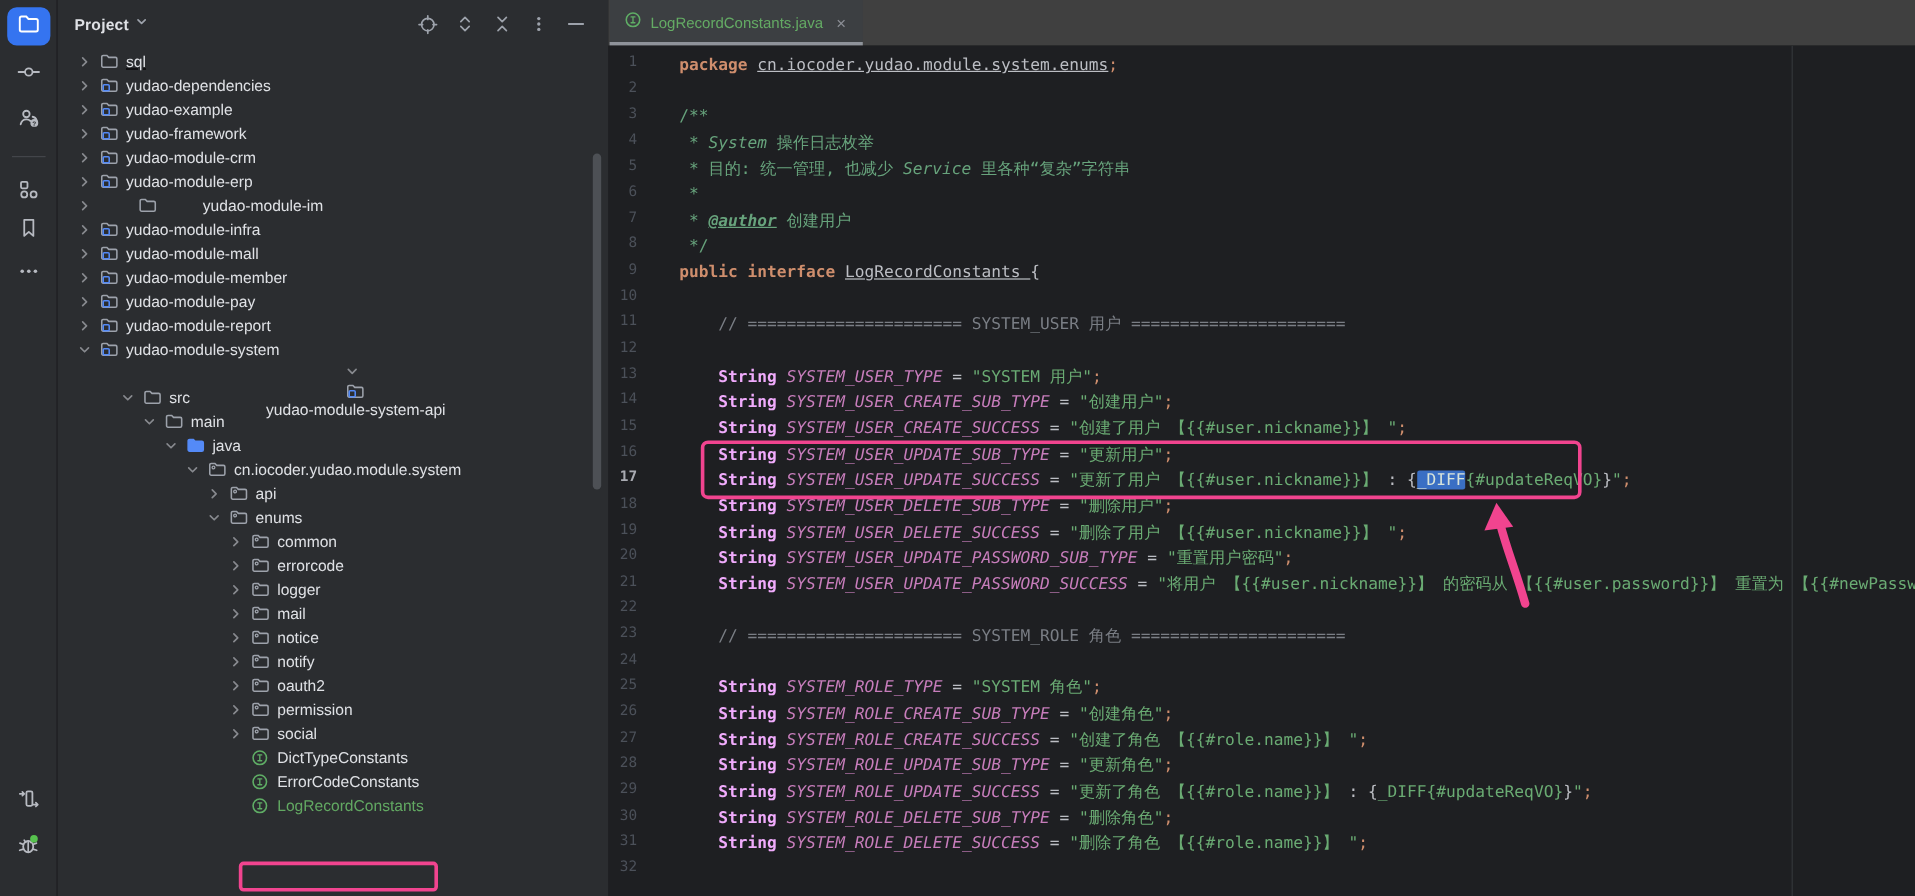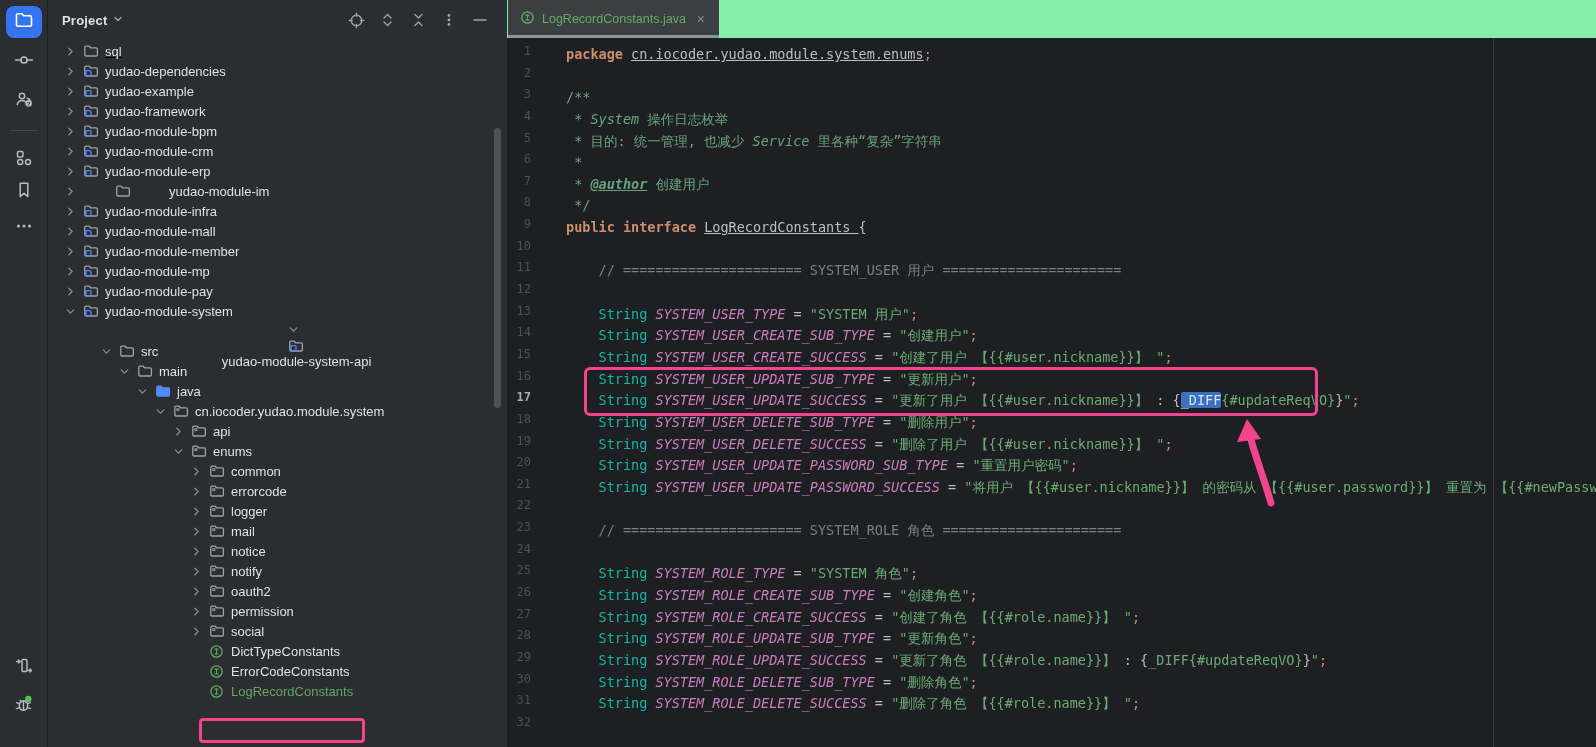--- a/index.html
+++ b/index.html
@@ -29,41 +29,41 @@
   .tree { position:absolute; left:0; top:41px; width:459px; }
   .trow { height:20px; display:flex; align-items:center; white-space:nowrap; }
   .chev { width:16px; height:16px; flex:0 0 16px; display:flex; align-items:center; justify-content:center; }
   .ticon { width:17px; height:17px; flex:0 0 17px; margin-left:4px; display:flex; align-items:center; justify-content:center; }
   .tlabel { margin-left:6px; color:#dfe1e5; font-size:13px; font-weight:500; }
   .trow.sel .tlabel { color:#62a862; }
   .tree-scrollthumb { position:absolute; left:446px; top:128px; width:7px; height:280px;
                       background:rgba(140,145,155,.35); border-radius:4px; }
 
   
-  .tabstrip { position:absolute; left:507px; top:0; width:1089px; height:38px; background:#86efac; }
+  .tabstrip { position:absolute; left:507px; top:0; width:1089px; height:38px; background:#404040; }
   .tab { position:absolute; left:1px; top:0; height:38px; padding:0 14px 0 12px; background:#3c3f42;
          display:flex; align-items:center; gap:7px; }
   .tab-underline { position:absolute; left:0; bottom:0; width:100%; height:3px; background:#8f939a; }
   .tab-label { color:#64ab64; font-size:12.5px; }
   .tab-close { color:#8c8f96; font-size:14px; line-height:14px; margin-left:4px; }
 
   
   .editor { position:absolute; left:507px; top:38px; width:1089px; height:709px;
             background:#1e1f22; overflow:hidden; }
   .margin-guide { position:absolute; left:986px; top:0; width:1px; height:709px; background:#34363a; }
   .gutter { position:absolute; left:0; top:6px; width:30px; }
   .gl { height:21.65px; line-height:21.65px; text-align:right; padding-right:6px;
         color:#4b5059; font:12px "DejaVu Sans Mono", monospace; }
   .gl.current { color:#a9abb2; font-weight:700; }
   .lines { position:absolute; left:59px; top:6px; }
   .cl { height:21.65px; line-height:21.65px; white-space:pre;
         font-family:"DejaVu Sans Mono", monospace; font-size:13.5px; color:#bcbec4; }
 
   .tk-kw { color:#cf8e6d; font-weight:600; }
-  .tk-ty { color:#14b8a6; font-weight:400; }
+  .tk-ty { color:#f0abfc; font-weight:700; }
   .tk-id { color:#bcbec4;text-decoration:underline; }
   .tk-cn { color:#c77dbb; font-style:italic; }
   .tk-st { color:#6aab73; }
   .tk-pt { color:#bcbec4; }
   .tk-sm { color:#cf8e6d; }
   .tk-cm { color:#7a7e85; }
   .tk-dc { color:#67a37c; }
   .tk-di { color:#67a37c; font-style:italic; }
   .tk-dt { color:#67a37c; font-style:italic; font-weight:700; text-decoration:underline; }
   .tk-ss { color:#d8e4da; background:#3a6fc4; border-radius:2px; }
@@ -250,34 +250,20 @@
             <svg width="13" height="13" viewBox="0 0 16 16">
               <path d="M6 4l4 4-4 4" fill="none" stroke="#87898e" stroke-width="1.7" stroke-linecap="round" stroke-linejoin="round"></path>
             </svg>
           </span>
           <span class="ticon">
             <svg width="16" height="16" viewBox="0 0 16 16">
               <path d="M1.8 4.4c0-.7.5-1.2 1.2-1.2h3.1l1.5 1.6h5.6c.7 0 1.2.5 1.2 1.2v5.8c0 .7-.5 1.2-1.2 1.2H3c-.7 0-1.2-.5-1.2-1.2z" fill="none" stroke="#9da2ab" stroke-width="1.3"></path>
               <rect x="3" y="7.6" width="5" height="5" rx="0.9" fill="#2b2d30" stroke="#548af7" stroke-width="1.3"></rect>
             </svg>
           </span>
-          <span class="tlabel">yudao-module-bpm</span>
-        </div>
-        <div class="trow" style="padding-left: 14px;">
-          <span class="chev">
-            <svg width="13" height="13" viewBox="0 0 16 16">
-              <path d="M6 4l4 4-4 4" fill="none" stroke="#87898e" stroke-width="1.7" stroke-linecap="round" stroke-linejoin="round"></path>
-            </svg>
-          </span>
-          <span class="ticon">
-            <svg width="16" height="16" viewBox="0 0 16 16">
-              <path d="M1.8 4.4c0-.7.5-1.2 1.2-1.2h3.1l1.5 1.6h5.6c.7 0 1.2.5 1.2 1.2v5.8c0 .7-.5 1.2-1.2 1.2H3c-.7 0-1.2-.5-1.2-1.2z" fill="none" stroke="#9da2ab" stroke-width="1.3"></path>
-              <rect x="3" y="7.6" width="5" height="5" rx="0.9" fill="#2b2d30" stroke="#548af7" stroke-width="1.3"></rect>
-            </svg>
-          </span>
           <span class="tlabel">yudao-module-crm</span>
         </div>
         <div class="trow" style="padding-left: 14px;">
           <span class="chev">
             <svg width="13" height="13" viewBox="0 0 16 16">
               <path d="M6 4l4 4-4 4" fill="none" stroke="#87898e" stroke-width="1.7" stroke-linecap="round" stroke-linejoin="round"></path>
             </svg>
           </span>
           <span class="ticon">
             <svg width="16" height="16" viewBox="0 0 16 16">
@@ -347,35 +333,35 @@
             <svg width="13" height="13" viewBox="0 0 16 16">
               <path d="M6 4l4 4-4 4" fill="none" stroke="#87898e" stroke-width="1.7" stroke-linecap="round" stroke-linejoin="round"></path>
             </svg>
           </span>
           <span class="ticon">
             <svg width="16" height="16" viewBox="0 0 16 16">
               <path d="M1.8 4.4c0-.7.5-1.2 1.2-1.2h3.1l1.5 1.6h5.6c.7 0 1.2.5 1.2 1.2v5.8c0 .7-.5 1.2-1.2 1.2H3c-.7 0-1.2-.5-1.2-1.2z" fill="none" stroke="#9da2ab" stroke-width="1.3"></path>
               <rect x="3" y="7.6" width="5" height="5" rx="0.9" fill="#2b2d30" stroke="#548af7" stroke-width="1.3"></rect>
             </svg>
           </span>
-          <span class="tlabel">yudao-module-mp</span>
-        </div>
-        <div class="trow" style="padding-left: 14px;">
-          <span class="chev">
-            <svg width="13" height="13" viewBox="0 0 16 16">
-              <path d="M6 4l4 4-4 4" fill="none" stroke="#87898e" stroke-width="1.7" stroke-linecap="round" stroke-linejoin="round"></path>
-            </svg>
-          </span>
-          <span class="ticon">
-            <svg width="16" height="16" viewBox="0 0 16 16">
-              <path d="M1.8 4.4c0-.7.5-1.2 1.2-1.2h3.1l1.5 1.6h5.6c.7 0 1.2.5 1.2 1.2v5.8c0 .7-.5 1.2-1.2 1.2H3c-.7 0-1.2-.5-1.2-1.2z" fill="none" stroke="#9da2ab" stroke-width="1.3"></path>
-              <rect x="3" y="7.6" width="5" height="5" rx="0.9" fill="#2b2d30" stroke="#548af7" stroke-width="1.3"></rect>
-            </svg>
-          </span>
           <span class="tlabel">yudao-module-pay</span>
+        </div>
+        <div class="trow" style="padding-left: 14px;">
+          <span class="chev">
+            <svg width="13" height="13" viewBox="0 0 16 16">
+              <path d="M6 4l4 4-4 4" fill="none" stroke="#87898e" stroke-width="1.7" stroke-linecap="round" stroke-linejoin="round"></path>
+            </svg>
+          </span>
+          <span class="ticon">
+            <svg width="16" height="16" viewBox="0 0 16 16">
+              <path d="M1.8 4.4c0-.7.5-1.2 1.2-1.2h3.1l1.5 1.6h5.6c.7 0 1.2.5 1.2 1.2v5.8c0 .7-.5 1.2-1.2 1.2H3c-.7 0-1.2-.5-1.2-1.2z" fill="none" stroke="#9da2ab" stroke-width="1.3"></path>
+              <rect x="3" y="7.6" width="5" height="5" rx="0.9" fill="#2b2d30" stroke="#548af7" stroke-width="1.3"></rect>
+            </svg>
+          </span>
+          <span class="tlabel">yudao-module-report</span>
         </div>
         <div class="trow" style="padding-left: 14px;">
           <span class="chev">
             <svg width="13" height="13" viewBox="0 0 16 16">
               <path d="M4 6l4 4 4-4" fill="none" stroke="#87898e" stroke-width="1.7" stroke-linecap="round" stroke-linejoin="round"></path>
             </svg>
           </span>
           <span class="ticon">
             <svg width="16" height="16" viewBox="0 0 16 16">
               <path d="M1.8 4.4c0-.7.5-1.2 1.2-1.2h3.1l1.5 1.6h5.6c.7 0 1.2.5 1.2 1.2v5.8c0 .7-.5 1.2-1.2 1.2H3c-.7 0-1.2-.5-1.2-1.2z" fill="none" stroke="#9da2ab" stroke-width="1.3"></path>

